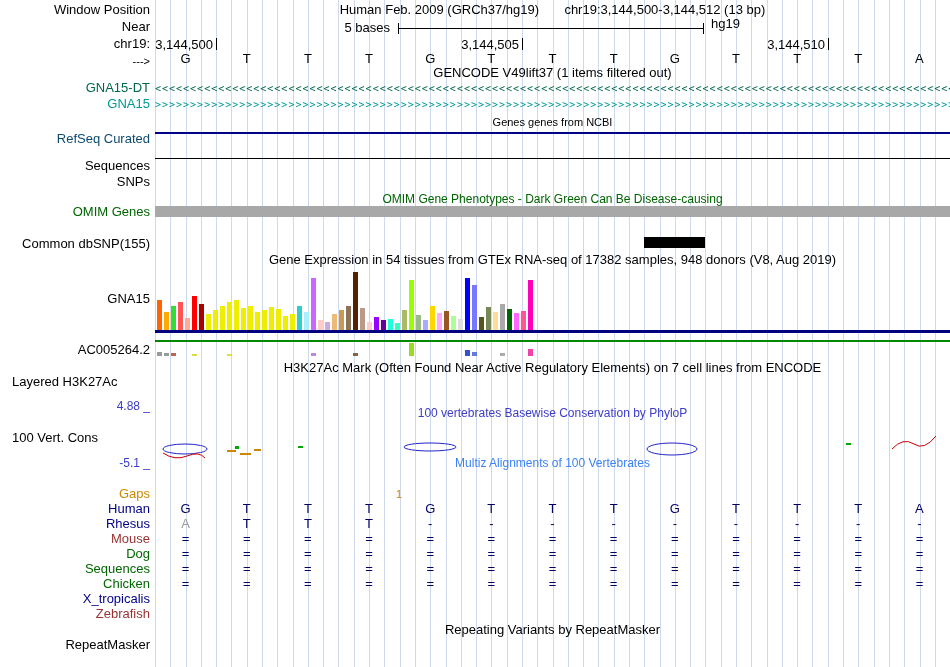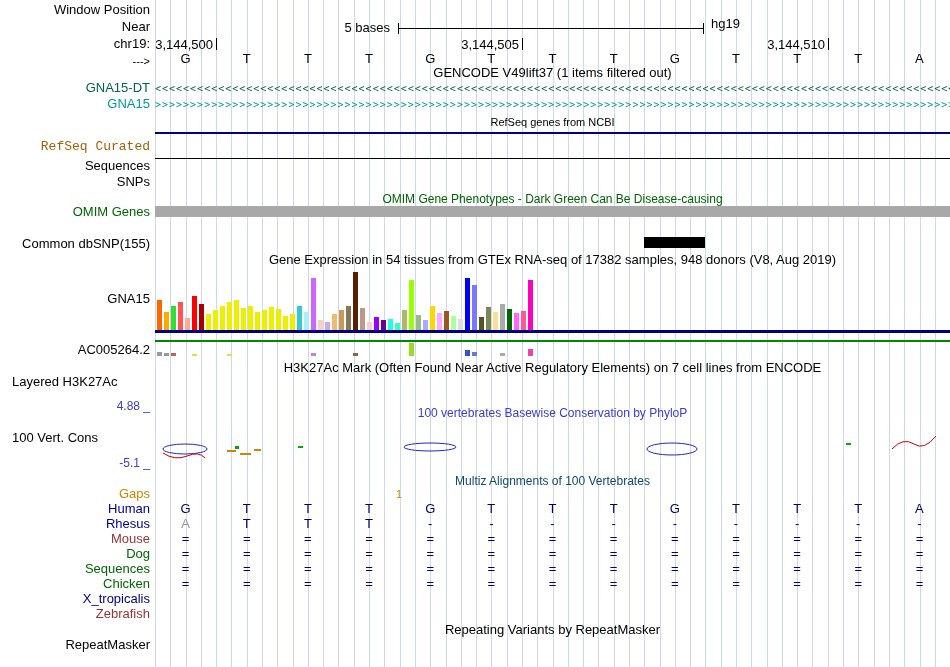--- a/index.html
+++ b/index.html
@@ -30,20 +30,25 @@
   .scale-tick{position:absolute;width:1px;height:11px;top:23px;background:#000}
   #gap-mark{position:absolute;left:396px;top:488px;font-size:11px}
 </style>
 </head>
 <body>
 
 <div id="app">
   <div class="grid"></div>
 
   <div class="lbl" style="top:3px">Window Position</div>
+  <div class="hdr" style="top:3px">
+    <span>Human Feb. 2009 (GRCh37/hg19)</span>
+    <span style="display:inline-block;width:18px"></span>
+    <span>chr19:3,144,500-3,144,512 (13 bp)</span>
+  </div>
 
   <div class="lbl" style="top:20px">Near</div>
   <span class="ruler-num" style="top:20px;right:560px">5 bases</span>
   <div id="scale-bar"></div>
   <div class="scale-tick" style="left:398px"></div>
   <div class="scale-tick" style="left:703px"></div>
   <span class="ruler-num" style="top:16px;left:711px">hg19</span>
 
   <div class="lbl" style="top:37px">chr19:</div>
   <div class="lbl s11" style="top:54px">---&gt;</div>
@@ -62,22 +67,22 @@
       <span class="base" style="left: 703.269px;">T</span>
       <span class="base" style="left: 764.423px;">A</span>
     </div>
 
   <div class="hdr" style="top:66px">GENCODE V49lift37 (1 items filtered out)</div>
   <div class="lbl" style="top: 81px; color: rgb(0, 102, 77);">GNA15-DT</div>
   <div class="chev" style="top: 83px; color: rgb(0, 102, 77);">&lt;&lt;&lt;&lt;&lt;&lt;&lt;&lt;&lt;&lt;&lt;&lt;&lt;&lt;&lt;&lt;&lt;&lt;&lt;&lt;&lt;&lt;&lt;&lt;&lt;&lt;&lt;&lt;&lt;&lt;&lt;&lt;&lt;&lt;&lt;&lt;&lt;&lt;&lt;&lt;&lt;&lt;&lt;&lt;&lt;&lt;&lt;&lt;&lt;&lt;&lt;&lt;&lt;&lt;&lt;&lt;&lt;&lt;&lt;&lt;&lt;&lt;&lt;&lt;&lt;&lt;&lt;&lt;&lt;&lt;&lt;&lt;&lt;&lt;&lt;&lt;&lt;&lt;&lt;&lt;&lt;&lt;&lt;&lt;&lt;&lt;&lt;&lt;&lt;&lt;&lt;&lt;&lt;&lt;&lt;&lt;&lt;&lt;&lt;&lt;&lt;&lt;&lt;&lt;&lt;&lt;&lt;&lt;&lt;&lt;&lt;&lt;&lt;&lt;&lt;&lt;&lt;&lt;&lt;&lt;&lt;&lt;&lt;&lt;&lt;&lt;&lt;&lt;&lt;&lt;&lt;&lt;&lt;&lt;&lt;&lt;&lt;&lt;&lt;&lt;&lt;&lt;&lt;&lt;&lt;&lt;&lt;&lt;&lt;&lt;&lt;&lt;&lt;&lt;&lt;&lt;&lt;&lt;&lt;&lt;&lt;&lt;&lt;&lt;&lt;&lt;&lt;&lt;&lt;&lt;&lt;&lt;&lt;&lt;&lt;&lt;&lt;&lt;&lt;&lt;&lt;&lt;&lt;&lt;&lt;&lt;&lt;&lt;&lt;&lt;&lt;&lt;&lt;&lt;&lt;&lt;&lt;&lt;&lt;&lt;</div>
   <div class="lbl" style="top: 97px; color: rgb(0, 153, 153);">GNA15</div>
   <div class="chev" style="top: 99px; color: rgb(0, 153, 153);">&gt;&gt;&gt;&gt;&gt;&gt;&gt;&gt;&gt;&gt;&gt;&gt;&gt;&gt;&gt;&gt;&gt;&gt;&gt;&gt;&gt;&gt;&gt;&gt;&gt;&gt;&gt;&gt;&gt;&gt;&gt;&gt;&gt;&gt;&gt;&gt;&gt;&gt;&gt;&gt;&gt;&gt;&gt;&gt;&gt;&gt;&gt;&gt;&gt;&gt;&gt;&gt;&gt;&gt;&gt;&gt;&gt;&gt;&gt;&gt;&gt;&gt;&gt;&gt;&gt;&gt;&gt;&gt;&gt;&gt;&gt;&gt;&gt;&gt;&gt;&gt;&gt;&gt;&gt;&gt;&gt;&gt;&gt;&gt;&gt;&gt;&gt;&gt;&gt;&gt;&gt;&gt;&gt;&gt;&gt;&gt;&gt;&gt;&gt;&gt;&gt;&gt;&gt;&gt;&gt;&gt;&gt;&gt;&gt;&gt;&gt;&gt;&gt;&gt;&gt;&gt;&gt;&gt;&gt;&gt;&gt;&gt;&gt;&gt;&gt;&gt;&gt;&gt;&gt;&gt;&gt;&gt;&gt;&gt;&gt;&gt;&gt;&gt;&gt;&gt;&gt;&gt;&gt;&gt;&gt;&gt;&gt;&gt;&gt;&gt;&gt;&gt;&gt;&gt;&gt;&gt;&gt;&gt;&gt;&gt;&gt;&gt;&gt;&gt;&gt;&gt;&gt;&gt;&gt;&gt;&gt;&gt;&gt;&gt;&gt;&gt;&gt;&gt;&gt;&gt;&gt;&gt;&gt;&gt;&gt;&gt;&gt;&gt;&gt;&gt;&gt;&gt;&gt;&gt;&gt;&gt;&gt;&gt;&gt;&gt;</div>
 
-  <div class="hdr s11" style="top:115px">RefSeq genes from NCBI</div>
-  <div class="lbl" style="top: 140px; color: #a16207; font-family: Liberation Mono, monospace;">RefSeq Curated</div>
+  <div class="hdr s11" style="top:115px">Genes genes from NCBI</div>
+  <div class="lbl" style="top: 132px; color: #0c4a6e;">RefSeq Curated</div>
   <div class="hline" style="top: 132px; height: 2px; background: rgb(0, 0, 136);"></div>
 
   <div class="hline" style="top:158px;height:1px;background:#000"></div>
   <div class="lbl" style="top:159px">Sequences</div>
 
   <div class="lbl" style="top:175px">SNPs</div>
 
   <div class="hdr s12" style="top: 192px; color: rgb(0, 100, 0);">OMIM Gene Phenotypes - Dark Green Can Be Disease-causing</div>
   <div class="hline" style="top: 206px; height: 11px; background: rgb(168, 168, 168);"></div>
   <div class="lbl" style="top: 205px; color: rgb(0, 100, 0);">OMIM Genes</div>
@@ -175,21 +180,21 @@
       <rect x="80" y="26" width="4" height="3" fill="#00aa00" stroke="none"></rect>
       <path d="M72 31 h9 M85 34 h11 M99 30 h7" stroke="#cc8800" stroke-width="2"></path>
       <rect x="143" y="26" width="5" height="2" fill="#00aa00" stroke="none"></rect>
       <ellipse cx="275" cy="27" rx="26" ry="4" stroke="#2323c8"></ellipse>
       <ellipse cx="517" cy="29" rx="25" ry="6" stroke="#2323c8"></ellipse>
       <rect x="691" y="23" width="5" height="2" fill="#00aa00" stroke="none"></rect>
       <path d="M737 29 q11 -12 22 -5 q10 7 22 -8" stroke="#cc0000"></path>
     </g>
   </svg>
 
-  <div class="hdr s12" style="top: 474px; color: #0c4a6e;">Multiz Alignments of 100 Vertebrates</div>
+  <div class="hdr s12" style="top: 456px; color: #3b82f6;">Multiz Alignments of 100 Vertebrates</div>
   <div class="lbl" style="top: 487px; color: rgb(204, 136, 0);">Gaps</div>
   <span id="gap-mark" style="color: rgb(204, 136, 0);">1</span>
 
   <div class="hdr" style="top:623px">Repeating Variants by RepeatMasker</div>
   <div class="lbl" style="top:638px">RepeatMasker</div>
 <span class="ruler-num" style="top: 37px; right: 737px;">3,144,500</span>
     <div class="tick" style="left: 216px; top: 38px;"></div>
     <span class="ruler-num" style="top: 37px; right: 431px;">3,144,505</span>
     <div class="tick" style="left: 522px; top: 38px;"></div>
     <span class="ruler-num" style="top: 37px; right: 125px;">3,144,510</span>

